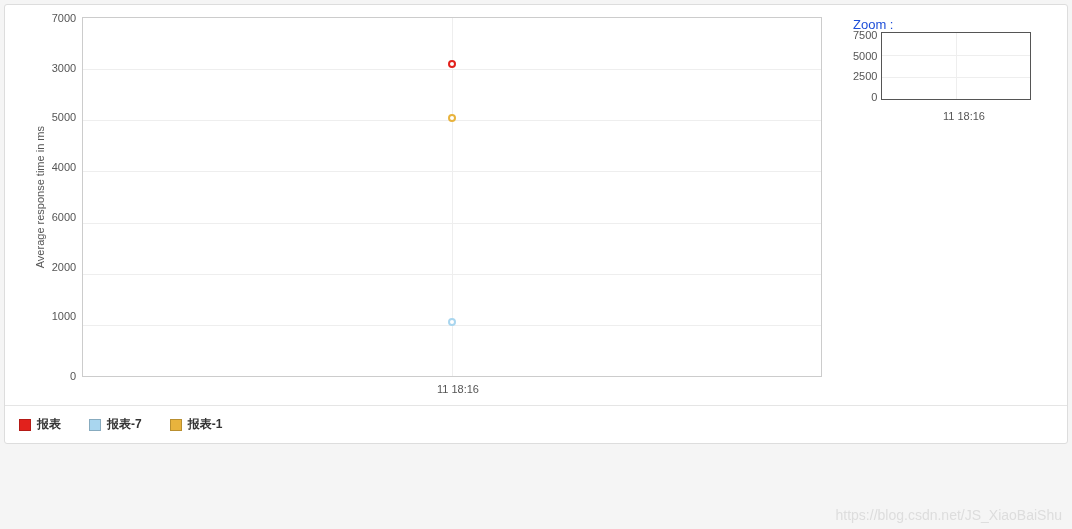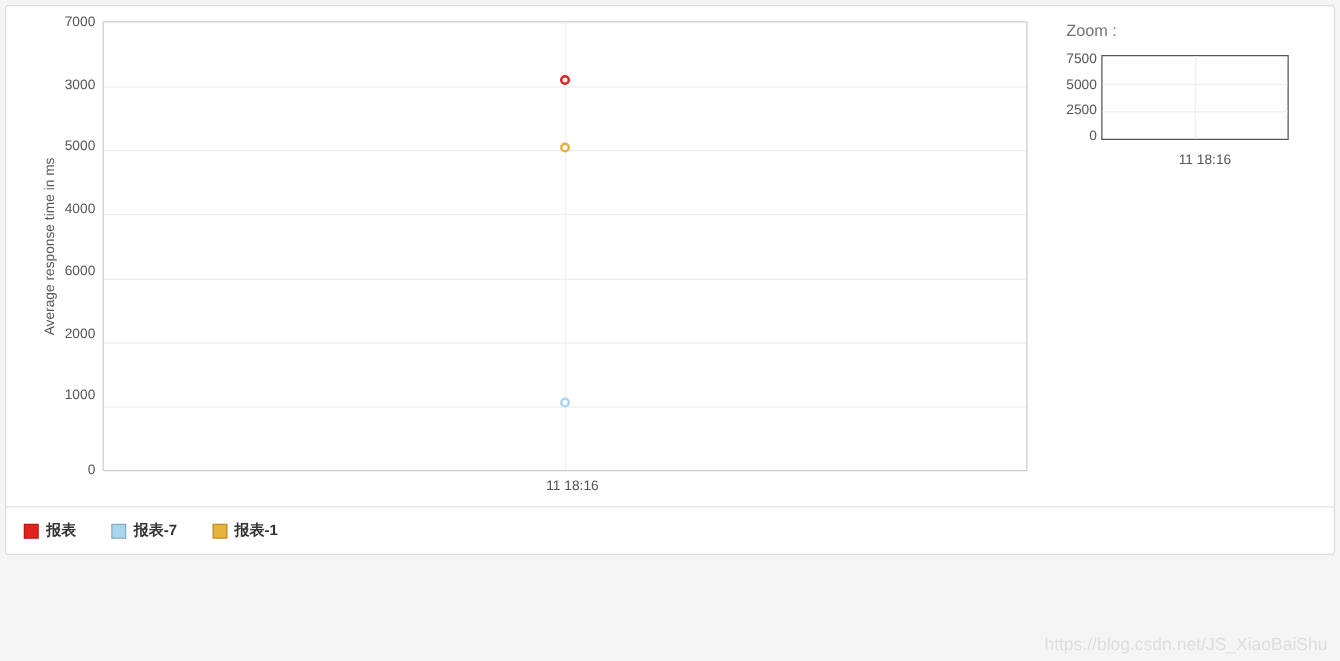--- a/index.html
+++ b/index.html
@@ -115,22 +115,22 @@
   .xlabel {
     font-size: 12px;
     color: #555;
     margin-top: 18px;
   }
   .zoom-wrap {
     width: 200px;
   }
   .zoom-title {
     font-size: 13px;
-    color: #737373;
-    margin-bottom: 12px;
+    color: #1d4ed8;
+    margin-bottom: 0;
   }
   .zoom-row { display: flex; align-items: flex-start; }
   .zoom-y-ticks {
     display: flex;
     flex-direction: column;
     justify-content: space-between;
     height: 74px;
     text-align: right;
     font-size: 11px;
     padding-right: 4px;

